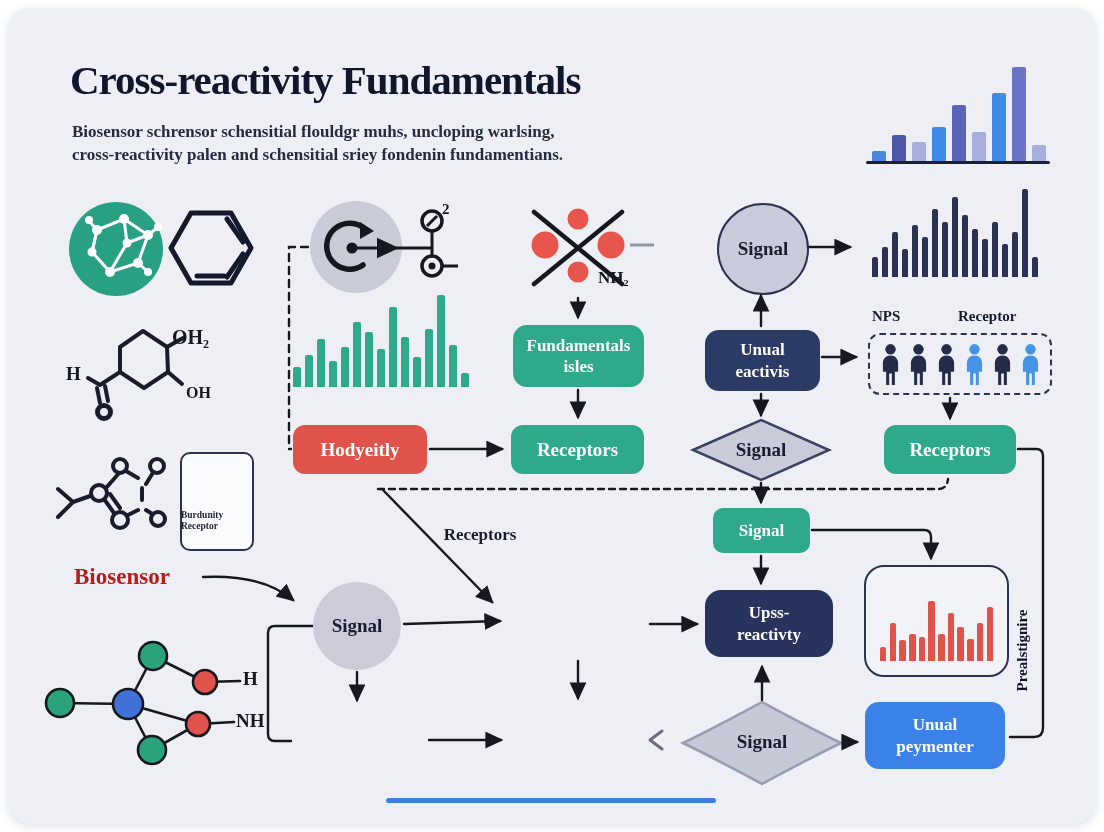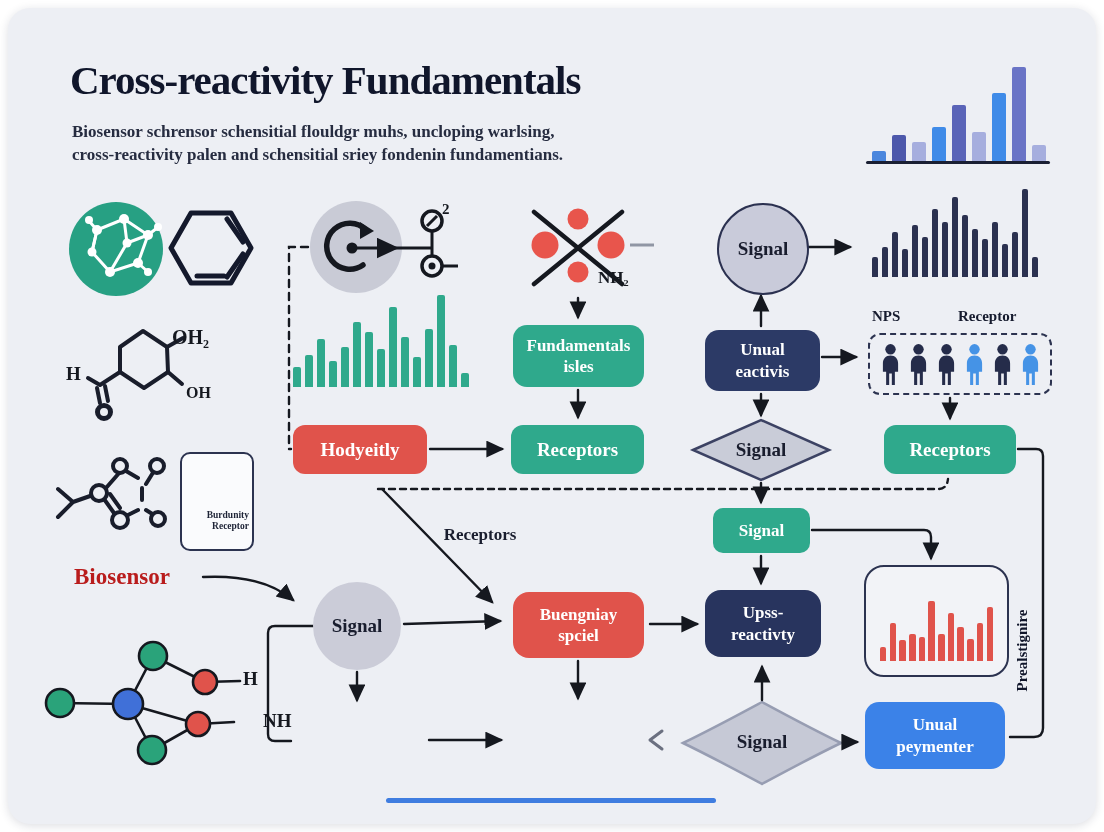--- a/index.html
+++ b/index.html
@@ -21,21 +21,21 @@
   .navydark{background:#28345e;}
   .blue{background:#3b82e8;}
   .circle{border-radius:50%;display:flex;align-items:center;justify-content:center;
           color:#191d2e;font-weight:600;}
   .dtext{display:flex;align-items:center;justify-content:center;color:#191d2e;font-weight:600;}
   .small-label{font-size:15px;font-weight:700;color:#161b2e;}
   .chem-label{font-weight:700;color:#15181f;}
   .panel-red{border:2.5px solid #2c3350;border-radius:20px;background:#f2f3f7;
              display:flex;align-items:center;justify-content:center;}
   .bcard{border:2.5px solid #2c3350;border-radius:10px;background:#fafbfd;}
-  .bcard-text{font-size:9.5px;line-height:11px;font-weight:700;color:#1d2336;text-align:right;}
+  .bcard-text{font-size:9.5px;line-height:11px;font-weight:700;color:#1d2336;text-align:left;}
   .rotated{transform:rotate(-90deg);transform-origin:center;font-size:15px;font-weight:600;
            color:#10152a;text-align:center;}
   .people-box{border:2px dashed #2c3350;border-radius:12px;display:flex;align-items:flex-end;
               justify-content:center;gap:9px;padding-bottom:7px;box-sizing:border-box;}
   .person{display:block;line-height:0;}
   .bluebar{background:#3f7de0;border-radius:3px;}
   svg{display:block;}
 </style>
 </head>
 <body>
@@ -228,21 +228,21 @@
        border:2.5px solid #2b3150;font-size:19px;z-index:2;">
     <span>Signal</span>
   </div>
 
   <div class="abs chem-label" style="left:172px;top:326px;font-size:20px;z-index:2;">OH₂</div>
   <div class="abs chem-label" style="left:186px;top:384px;font-size:16px;z-index:2;">OH</div>
   <div class="abs chem-label" style="left:66px;top:363px;font-size:19px;z-index:2;">H</div>
   <div class="abs chem-label" style="left:442px;top:201px;font-size:15px;z-index:2;">2</div>
   <div class="abs chem-label" style="left:598px;top:268px;font-size:17px;z-index:2;">NH₂</div>
   <div class="abs chem-label" style="left:243px;top:668px;font-size:19px;z-index:2;">H</div>
-  <div class="abs chem-label" style="left:236px;top:710px;font-size:19px;z-index:2;margin-left:27px;">NH</div>
+  <div class="abs chem-label" style="left:236px;top:710px;font-size:19px;z-index:2;">NH</div>
 
   <div class="abs node teal" style="left:513px;top:325px;width:131px;height:62px;border-radius:14px;font-size:17px;z-index:2;">
     <span>Fundamentals</span>
     <span>isles</span>
   </div>
   <div class="abs node navy" style="left:705px;top:330px;width:115px;height:61px;border-radius:14px;font-size:17px;z-index:2;">
     <span>Unual</span>
     <span>eactivis</span>
   </div>
 
@@ -312,25 +312,21 @@
 
   <div class="abs dtext" style="left:435px;top:525px;width:90px;font-size:17px;z-index:2;">Receptors</div>
   <div class="abs node teal" style="left:713px;top:508px;width:97px;height:45px;border-radius:10px;font-size:17px;z-index:2;">Signal</div>
 
   <div class="abs" style="left:74px;top:564px;font-size:23px;font-weight:800;color:#b91c1c;z-index:2;">Biosensor</div>
 
   <div class="abs circle" style="left:313px;top:582px;width:88px;height:88px;background:#cbccd8;font-size:19px;z-index:2;">
     <span>Signal</span>
   </div>
 
-  <div class="abs node red" style="left:513px;top:592px;width:131px;height:66px;border-radius:16px;font-size:17px;z-index:2;">
-    <span>Buengniay</span>
-    <span>spciel</span>
-  </div>
-  <div class="abs node navydark" style="left:705px;top:590px;width:116px;height:67px;border-radius:16px;font-size:17px;z-index:2;">
+  <div class="abs node navydark" style="left:705px;top:590px;width:128px;height:67px;border-radius:16px;font-size:17px;z-index:2;">
     <span>Upss-</span>
     <span>reactivty</span>
   </div>
 
   <div class="abs panel-red" style="left:864px;top:565px;width:141px;height:108px;z-index:2;">
     <div class="chart" style="height: 80px; gap: 3.2px;">
         <div class="bar" style="width: 6.5px; height: 14px; background: rgb(224, 83, 75);"></div>
         <div class="bar" style="width: 6.5px; height: 38px; background: rgb(224, 83, 75);"></div>
         <div class="bar" style="width: 6.5px; height: 21px; background: rgb(224, 83, 75);"></div>
         <div class="bar" style="width: 6.5px; height: 27px; background: rgb(224, 83, 75);"></div>

